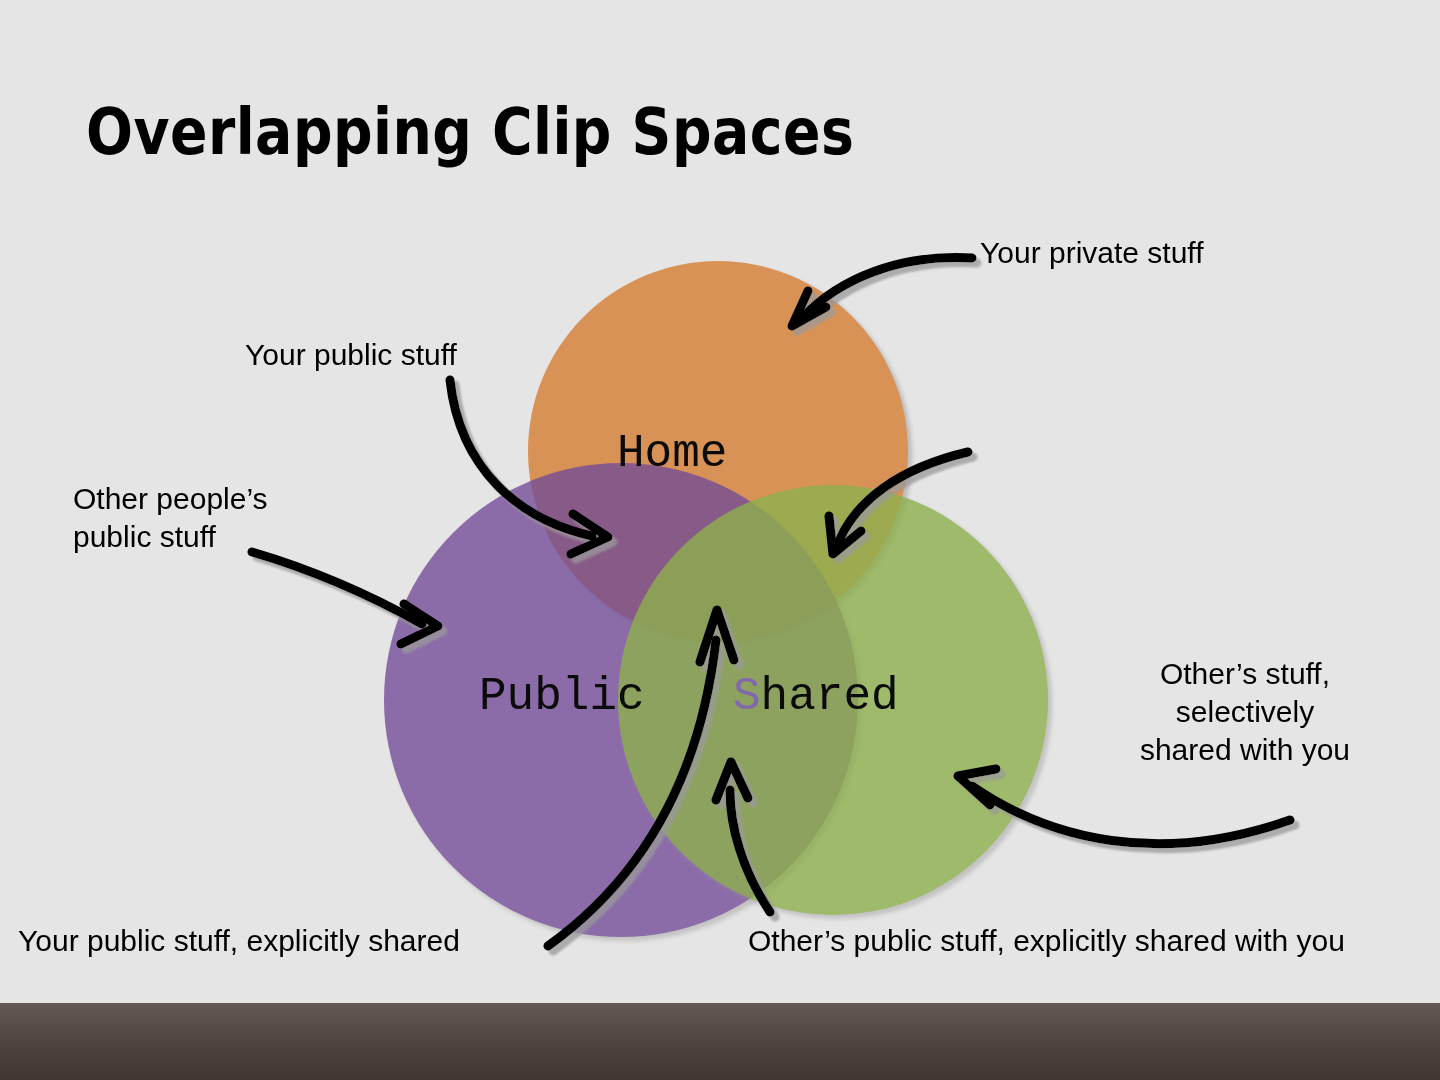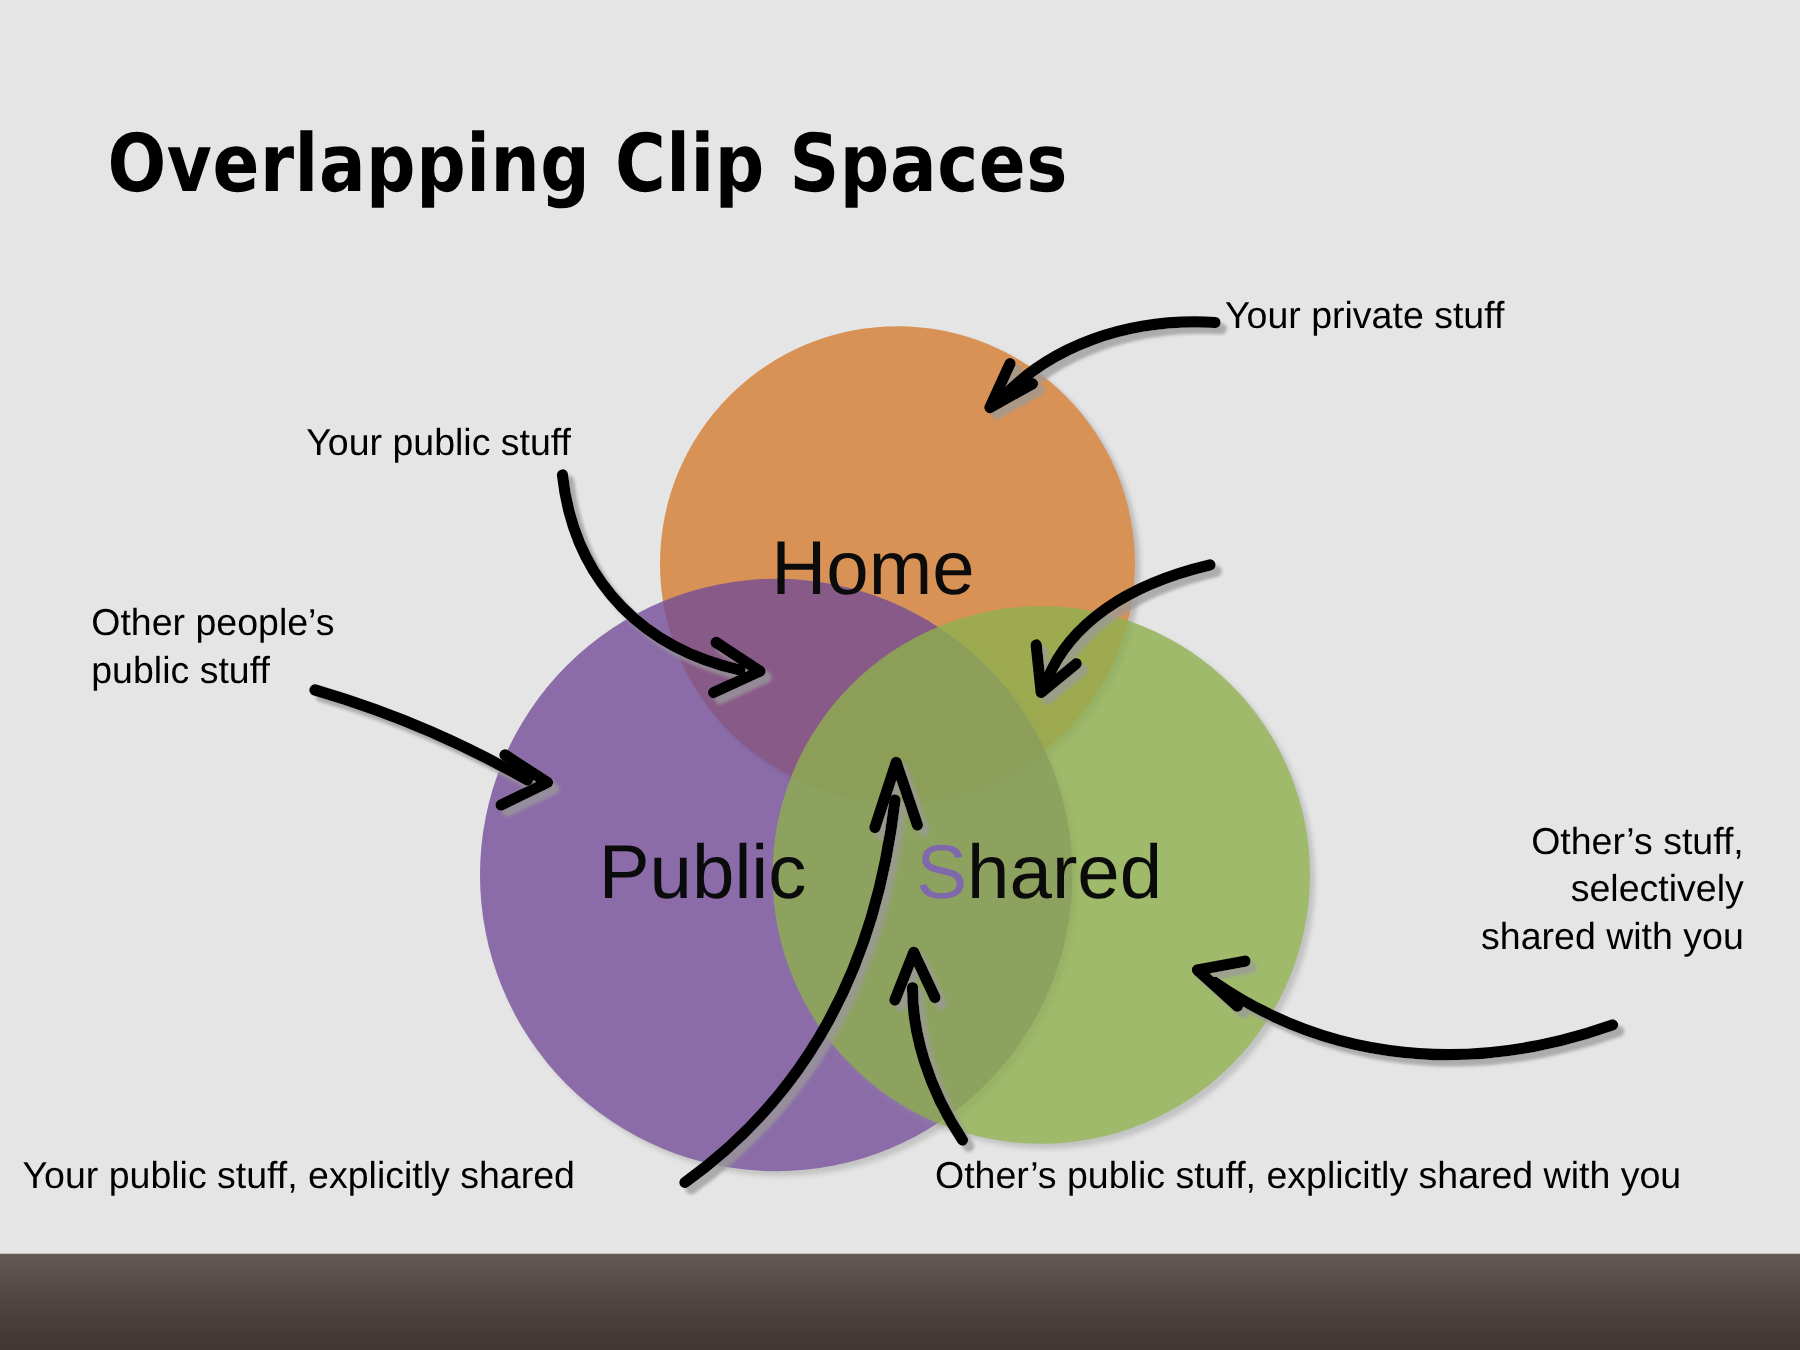--- a/index.html
+++ b/index.html
@@ -59,37 +59,37 @@
 
   
   .callout {
     position: absolute;
     color: #000000;
     font-family: "Liberation Sans", sans-serif;
     font-size: 30px;
     line-height: 38px;
     white-space: pre-line;
   }
-  .callout.align-right { text-align: right; }
+  .callout.align-right { text-align: center; }
   .callout.align-left  { text-align: left; }
   .callout.nowrap      { white-space: nowrap; }
 
   #label-your-private-stuff   { left: 980px; top: 234px; }
   #label-your-public-stuff    { left: 245px; top: 336px; }
   #label-your-stuff-selective { left: 932px; top: 408px; }
   #label-other-people-public  { left: 73px;  top: 480px; width: 250px; }
   #label-others-stuff-sel     { left: 1095px; top: 655px; width: 300px; }
   #label-your-public-explicit { left: 18px;  top: 922px; }
   #label-others-public-explicit { left: 748px; top: 922px; }
 
   
   .venn-caption {
     position: absolute;
-    font-family: Liberation Sans, sans-serif;
-    font-size: 61px;
+    font-family: Liberation Mono, monospace;
+    font-size: 46px;
     line-height: 66px;
     color: #0b0b0b;
     white-space: nowrap;
   }
   #caption-home   { left: 617px; top: 421px; }
   #caption-public { left: 479px; top: 664px; }
   #caption-shared { left: 733px; top: 664px; }
   #caption-shared .tinted { color: #7f68ac; }
 
   

